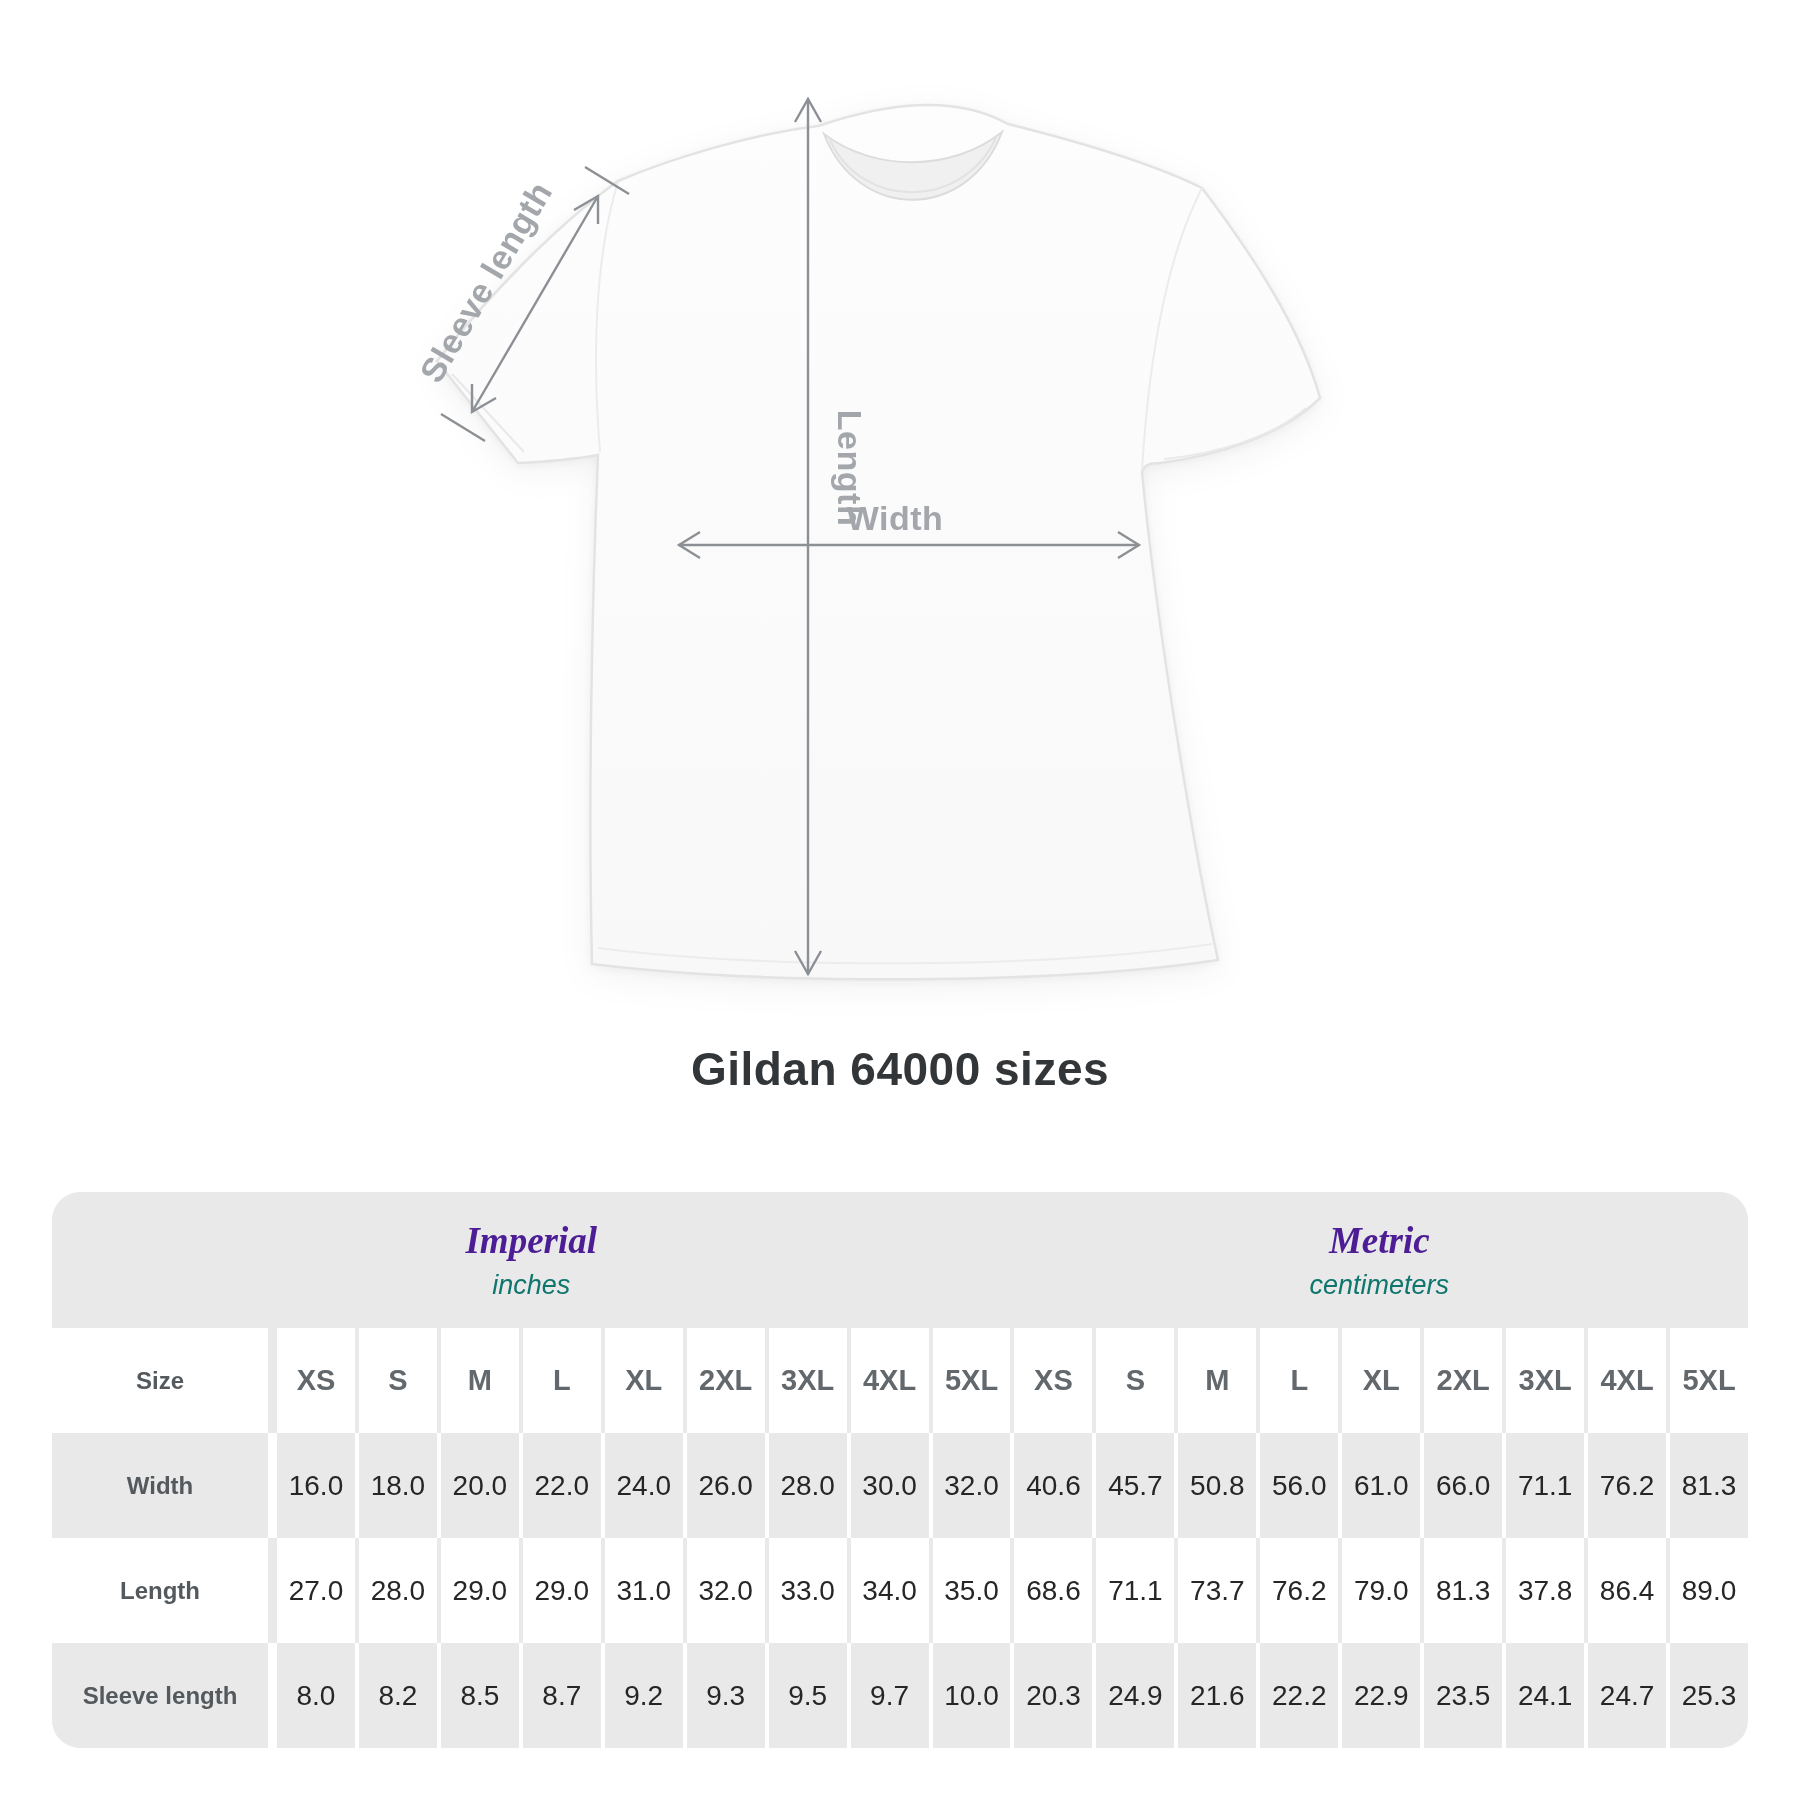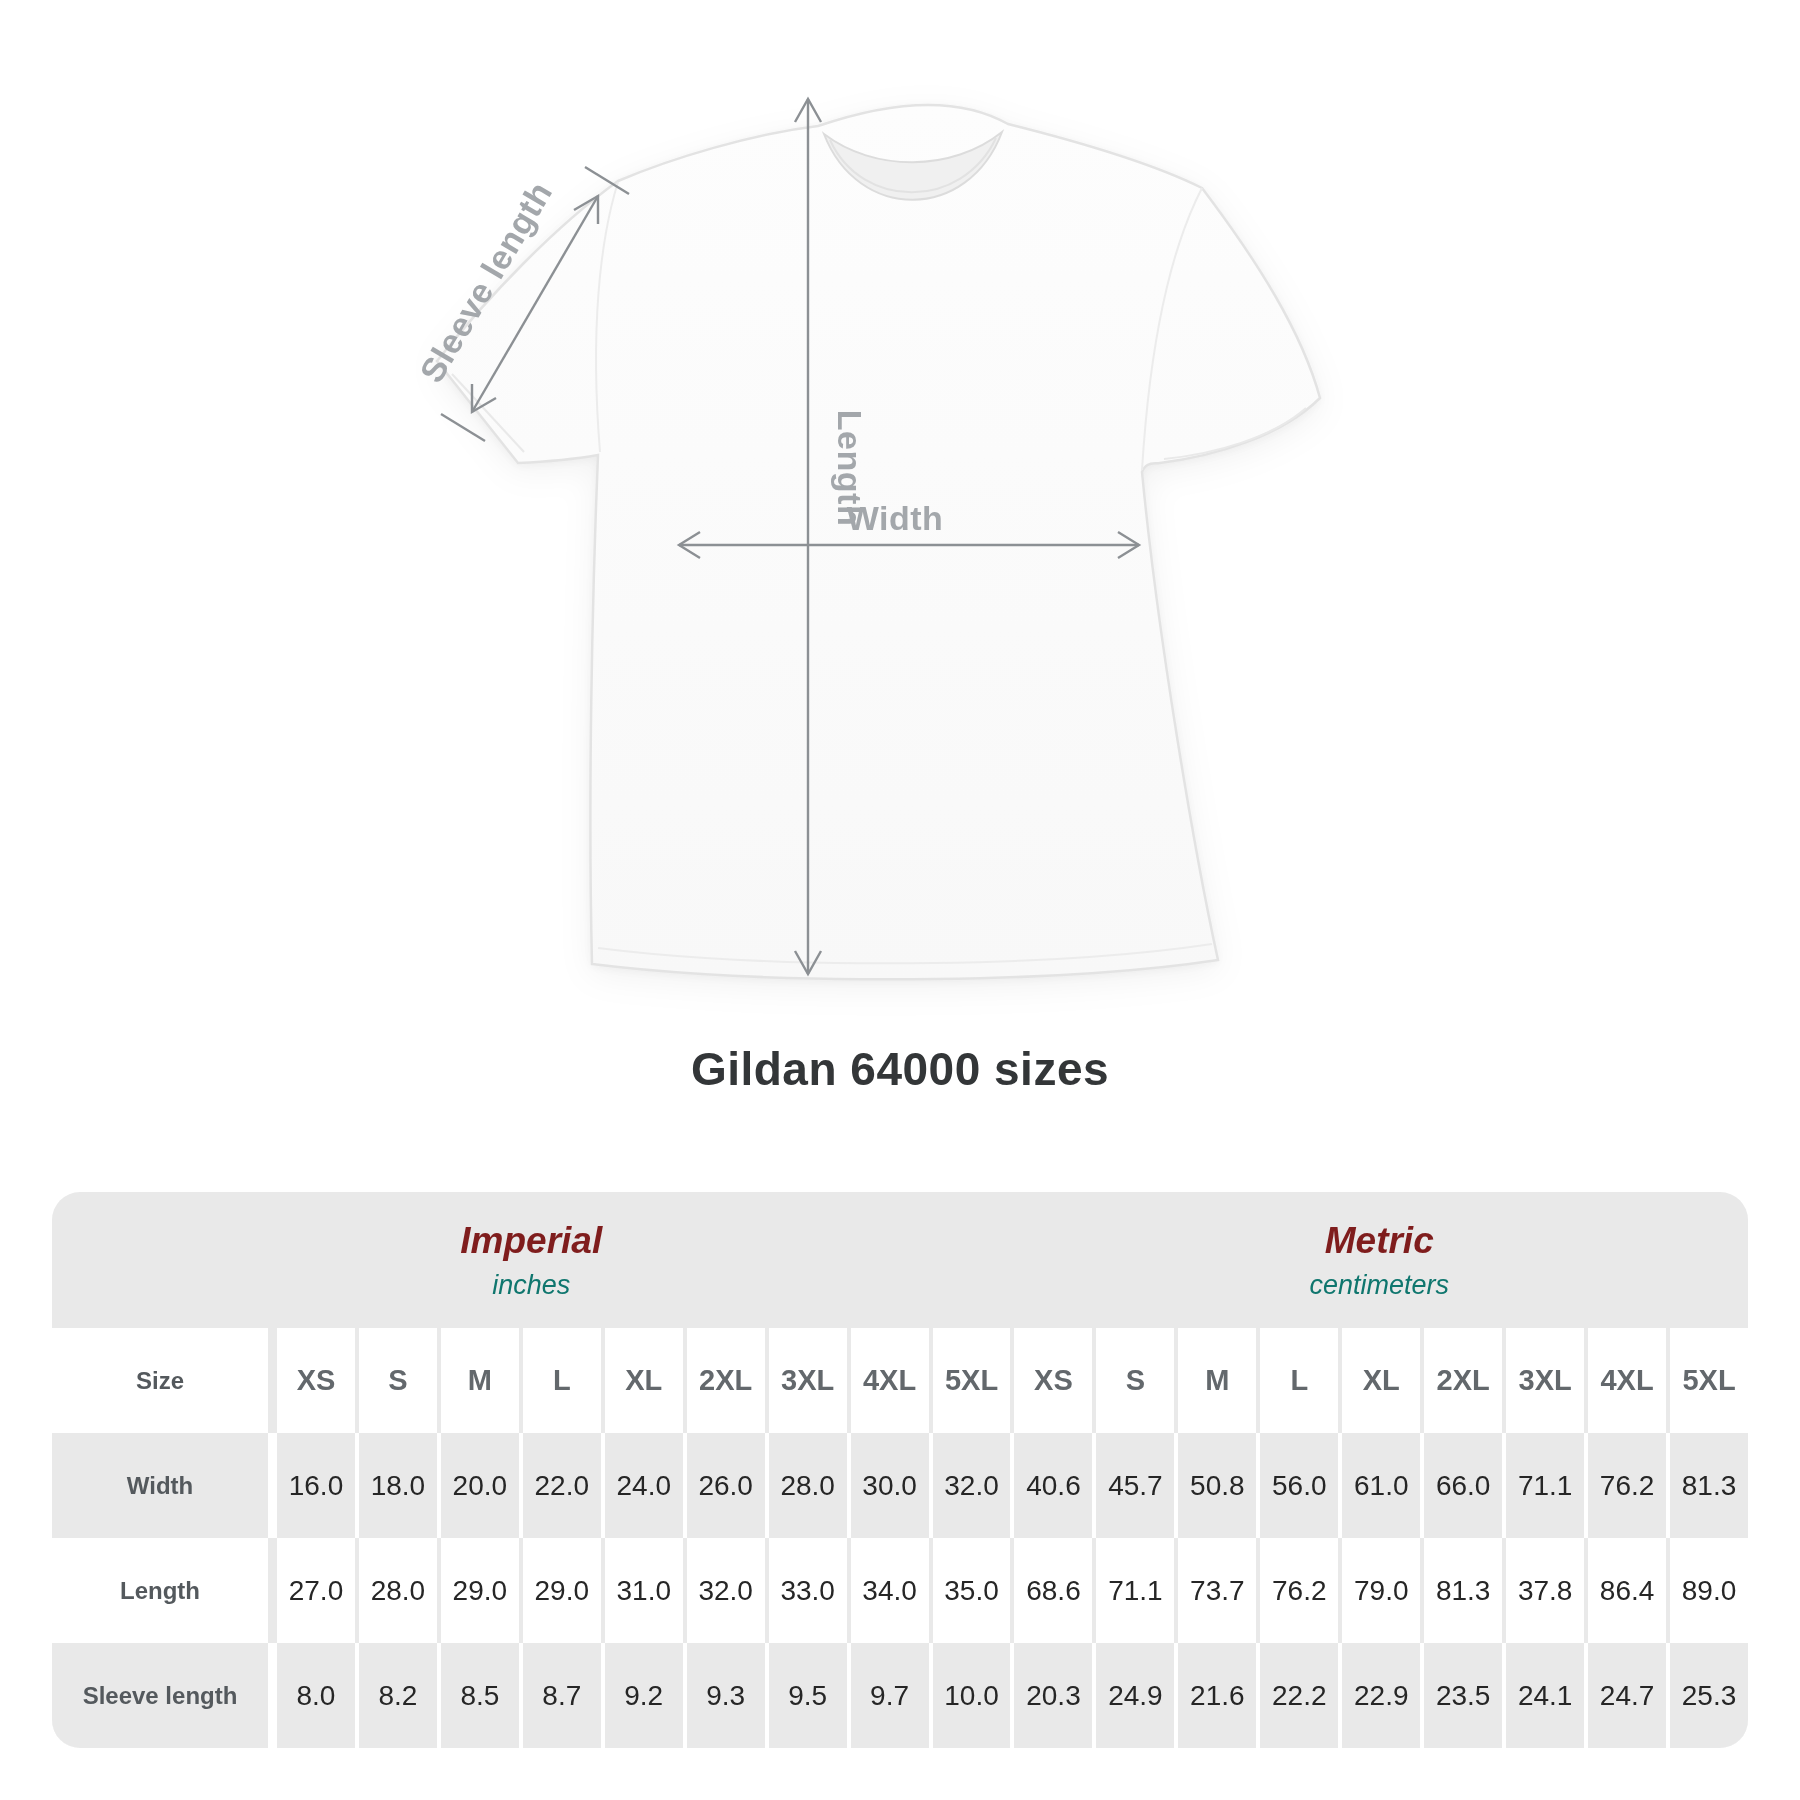--- a/index.html
+++ b/index.html
@@ -19,21 +19,21 @@
   .heading .note{margin:16px 0 0 0;font-size:28px;font-style:italic;color:#4d5053;}
 
   
   .panel{position:absolute;left:52px;top:1192px;width:1696px;height:556px;
          background:#e9e9e9;border-radius:28px;overflow:hidden;}
   .units,.trow{display:grid;grid-template-columns:221px repeat(18,1fr);column-gap:4px;}
   .units{height:136px;column-gap:0;}
   .unit{display:flex;flex-direction:column;align-items:center;justify-content:center;}
   .unit-imperial{grid-column:1 / 11;}
   .unit-metric{grid-column:11 / 20;text-align:center;}
-  .unit-name{font-size:37px;font-weight:700;font-style:italic;color:#7f1d1d;}
+  .unit-name{font-size:37px;font-weight:700;font-style:italic;color:#4c1d95;font-family:Liberation Serif, serif;}
   .unit-sub{margin-top:8px;font-size:27px;font-style:italic;color:#0f766e;}
 
   .trow{height:105px;}
   .cell{display:flex;align-items:center;justify-content:center;}
   .r-white{background:transparent;}
   .r-white .cell{background:#ffffff;}
   .r-gray{background:#ffffff;}
   .r-gray .cell{background:#e9e9e9;}
   .cell.lab{margin-right:5px;}
   .corner,.row-label{font-size:24px;font-weight:700;color:#54595d;}

